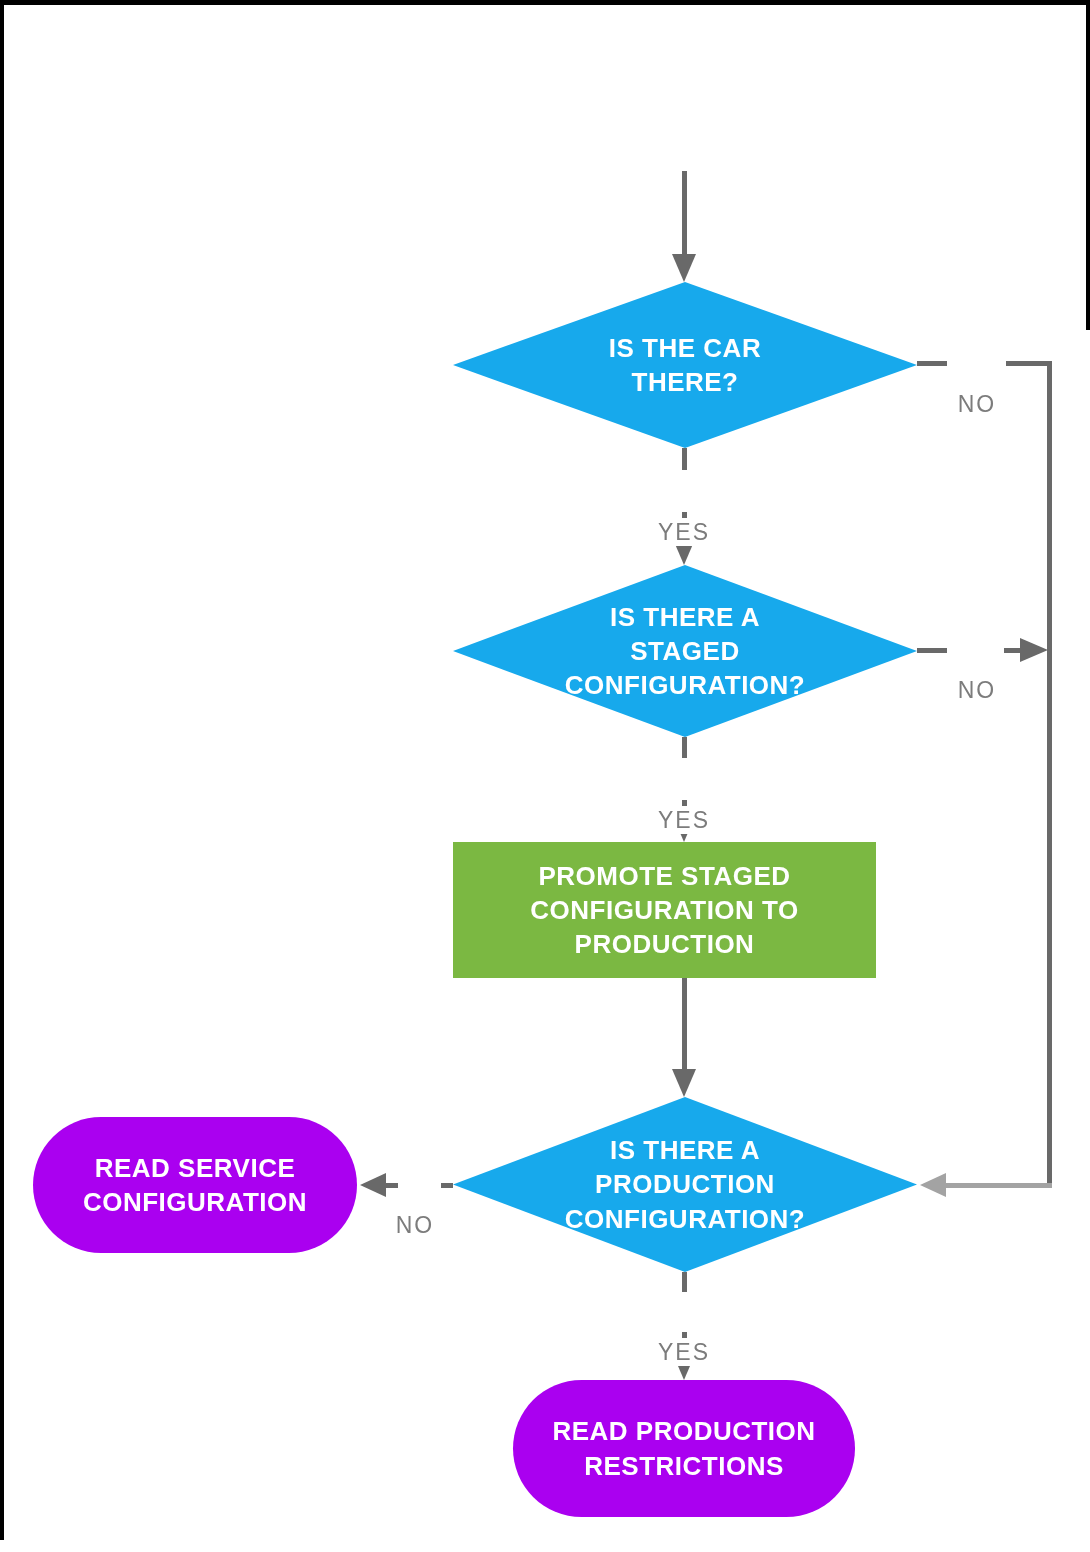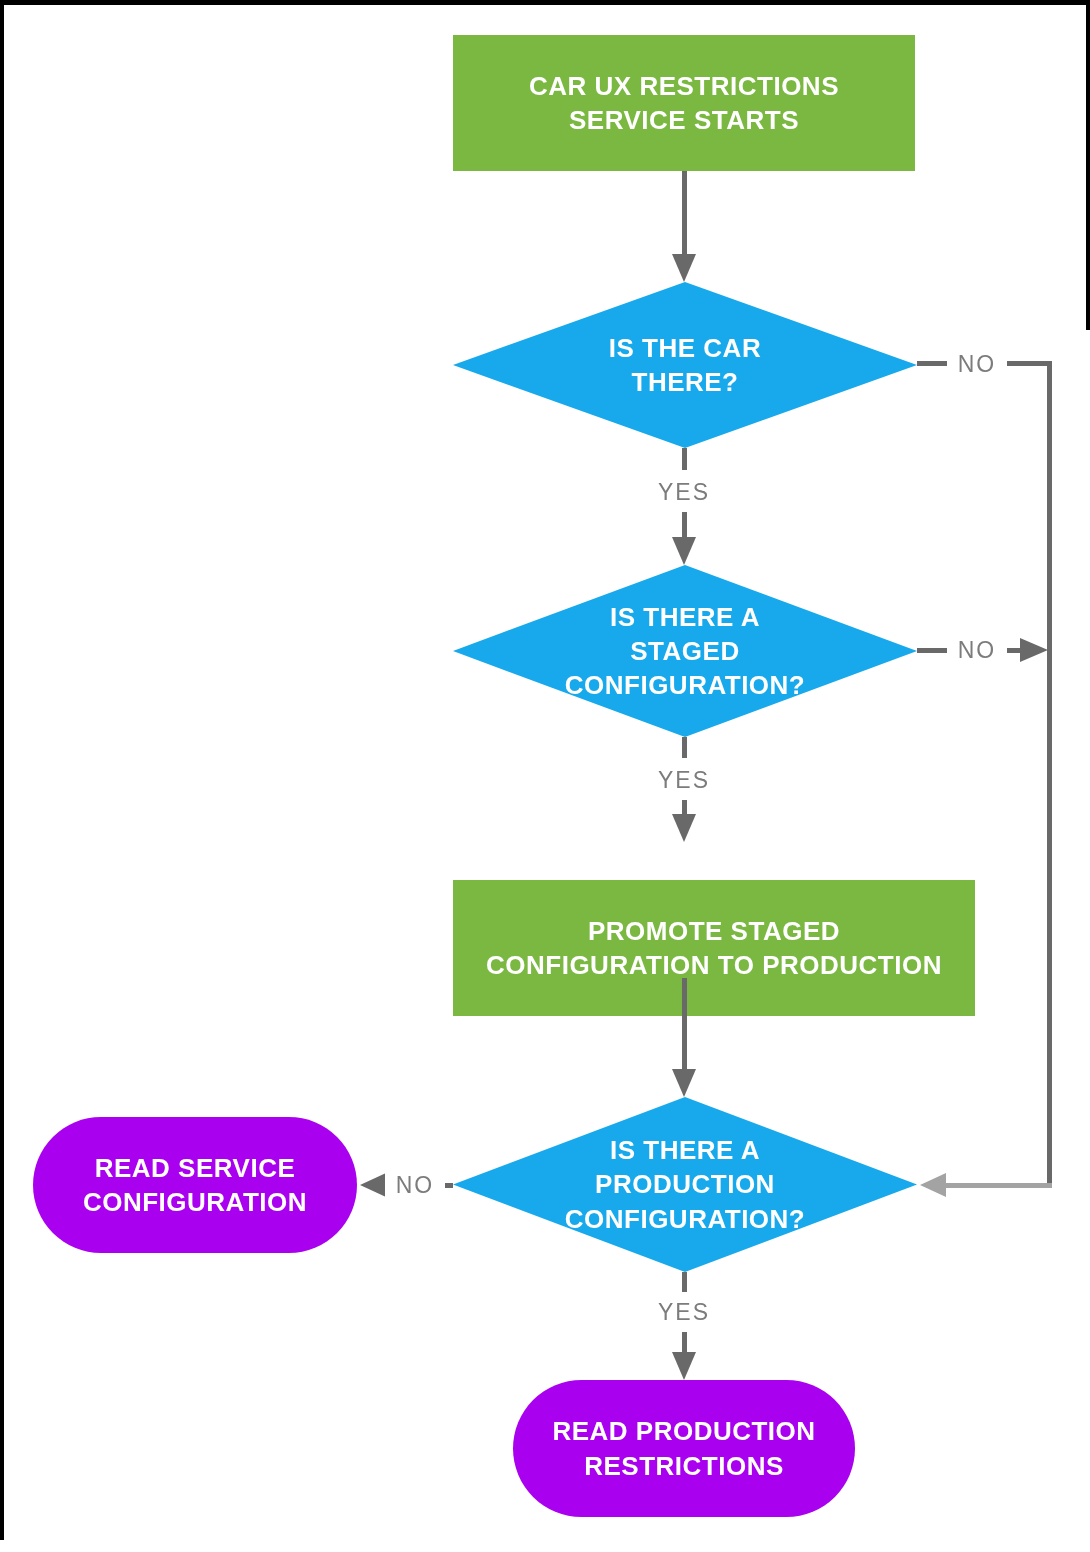--- a/index.html
+++ b/index.html
@@ -34,21 +34,21 @@
   .process { background: #7BB842; }
   .decision {
     background: #17A9EC;
     clip-path: polygon(50% 0%, 100% 50%, 50% 100%, 0% 50%);
   }
   .terminal { background: #AA00F0; border-radius: 69px; }
 
   #node-start            { left: 453px; top: 35px;   width: 462px; height: 136px; }
   #node-is-parked        { left: 453px; top: 282px;  width: 464px; height: 166px; }
   #node-is-staged        { left: 453px; top: 565px;  width: 464px; height: 172px; }
-  #node-promote          { left: 453px; top: 842px;  width: 522px; height: 136px; margin-top: 38px; }
+  #node-promote          { left: 453px; top: 842px;  width: 423px; height: 136px; }
   #node-is-production    { left: 453px; top: 1097px; width: 464px; height: 175px; }
   #node-read-default     { left: 33px;  top: 1117px; width: 324px; height: 136px; }
   #node-read-production  { left: 513px; top: 1380px; width: 342px; height: 137px; }
 
   
   .line  { position: absolute; background: #696969; }
   .line.light { background: #A3A3A3; }
   .vline { width: 5px; }
   .hline { height: 5px; }
 
@@ -105,41 +105,38 @@
 
   
   .edge-label {
     position: absolute;
     width: 60px; height: 28px;
     display: flex; align-items: center; justify-content: center;
     color: #7C7C7C;
     font-size: 23px;
     letter-spacing: 2px;
     background: #ffffff;
+    margin-top: 40px;
   }
   #lbl-yes-parked     { left: 654px; top: 478px; }
   #lbl-no-parked      { left: 947px; top: 350px; }
   #lbl-yes-staged     { left: 654px; top: 766px; }
   #lbl-no-staged      { left: 947px; top: 636px; }
   #lbl-yes-production { left: 654px; top: 1298px; }
   #lbl-no-production  { left: 385px; top: 1171px; }
 </style>
 </head>
 <body>
 
 <div class="canvas">
 
   <div class="frame frame-top"></div>
   <div class="frame frame-left"></div>
   <div class="frame frame-right"></div>
 
-  <div class="node process" id="node-start">
-    <span>CAR UX RESTRICTIONS
-SERVICE STARTS</span>
-  </div>
 
   <div class="node decision" id="node-is-parked">
     <span>IS THE CAR
 THERE?</span>
   </div>
 
   <div class="node decision" id="node-is-staged">
     <span>IS THERE A
 STAGED
 CONFIGURATION?</span>

